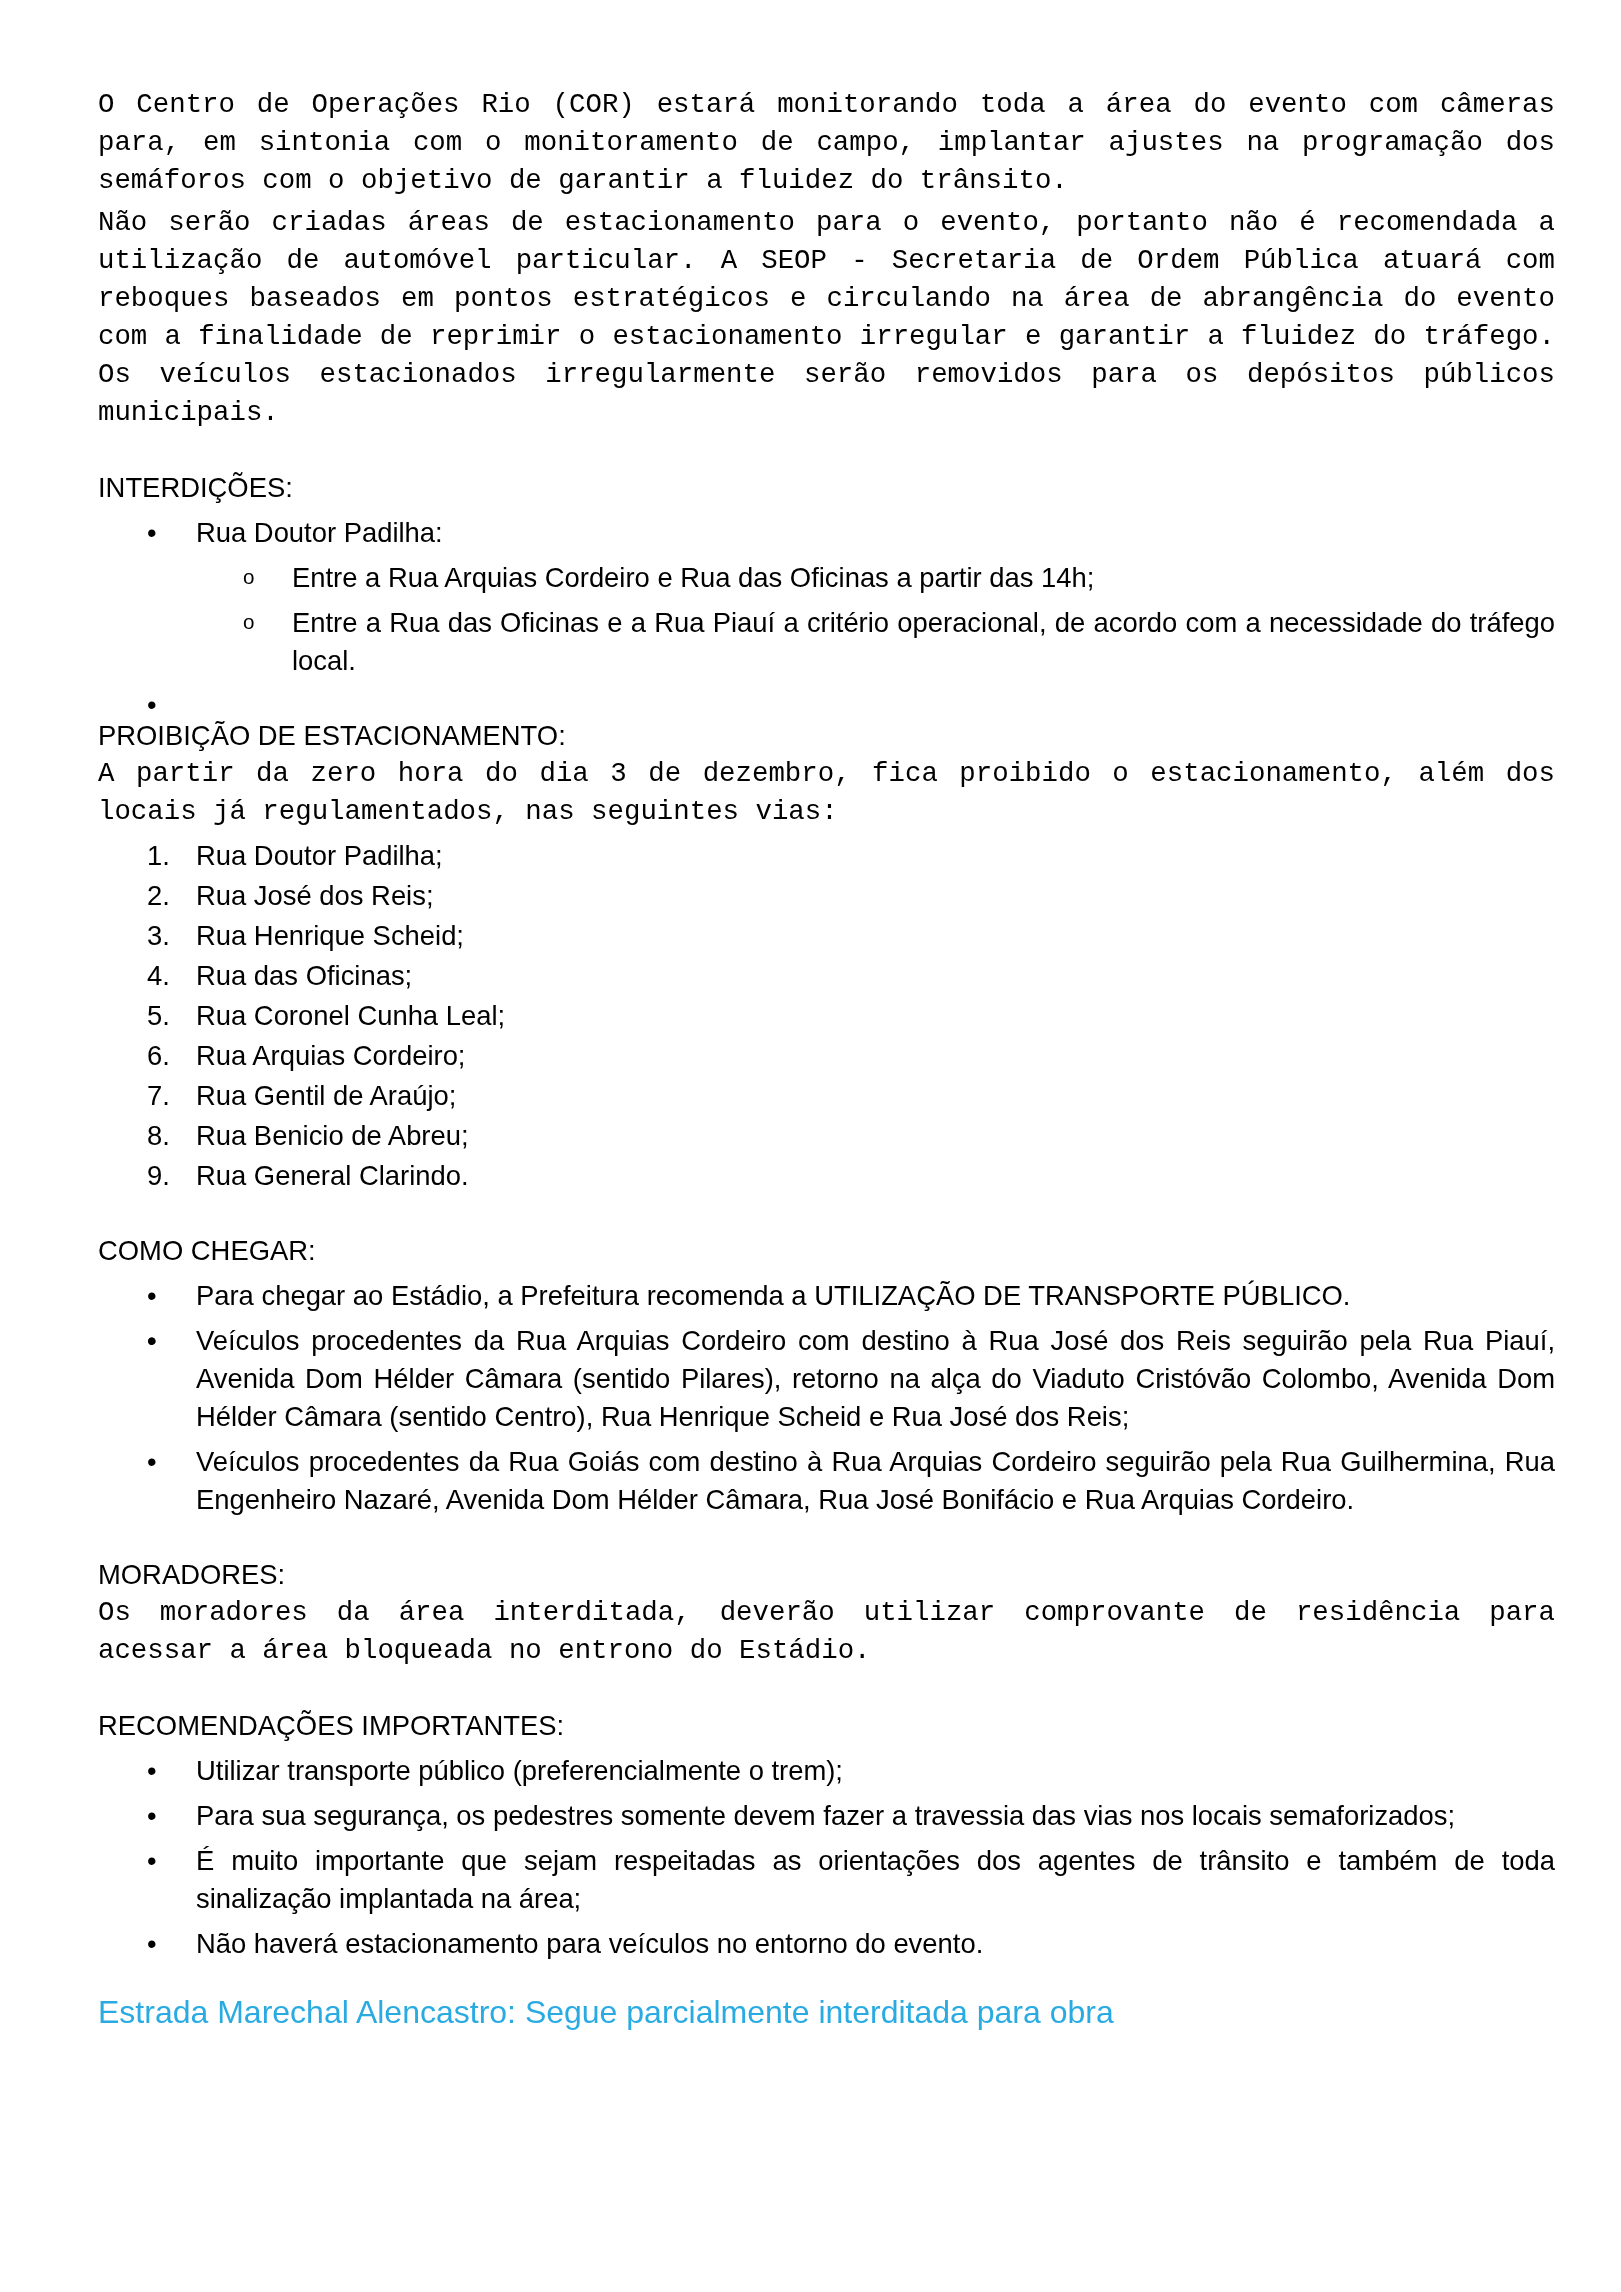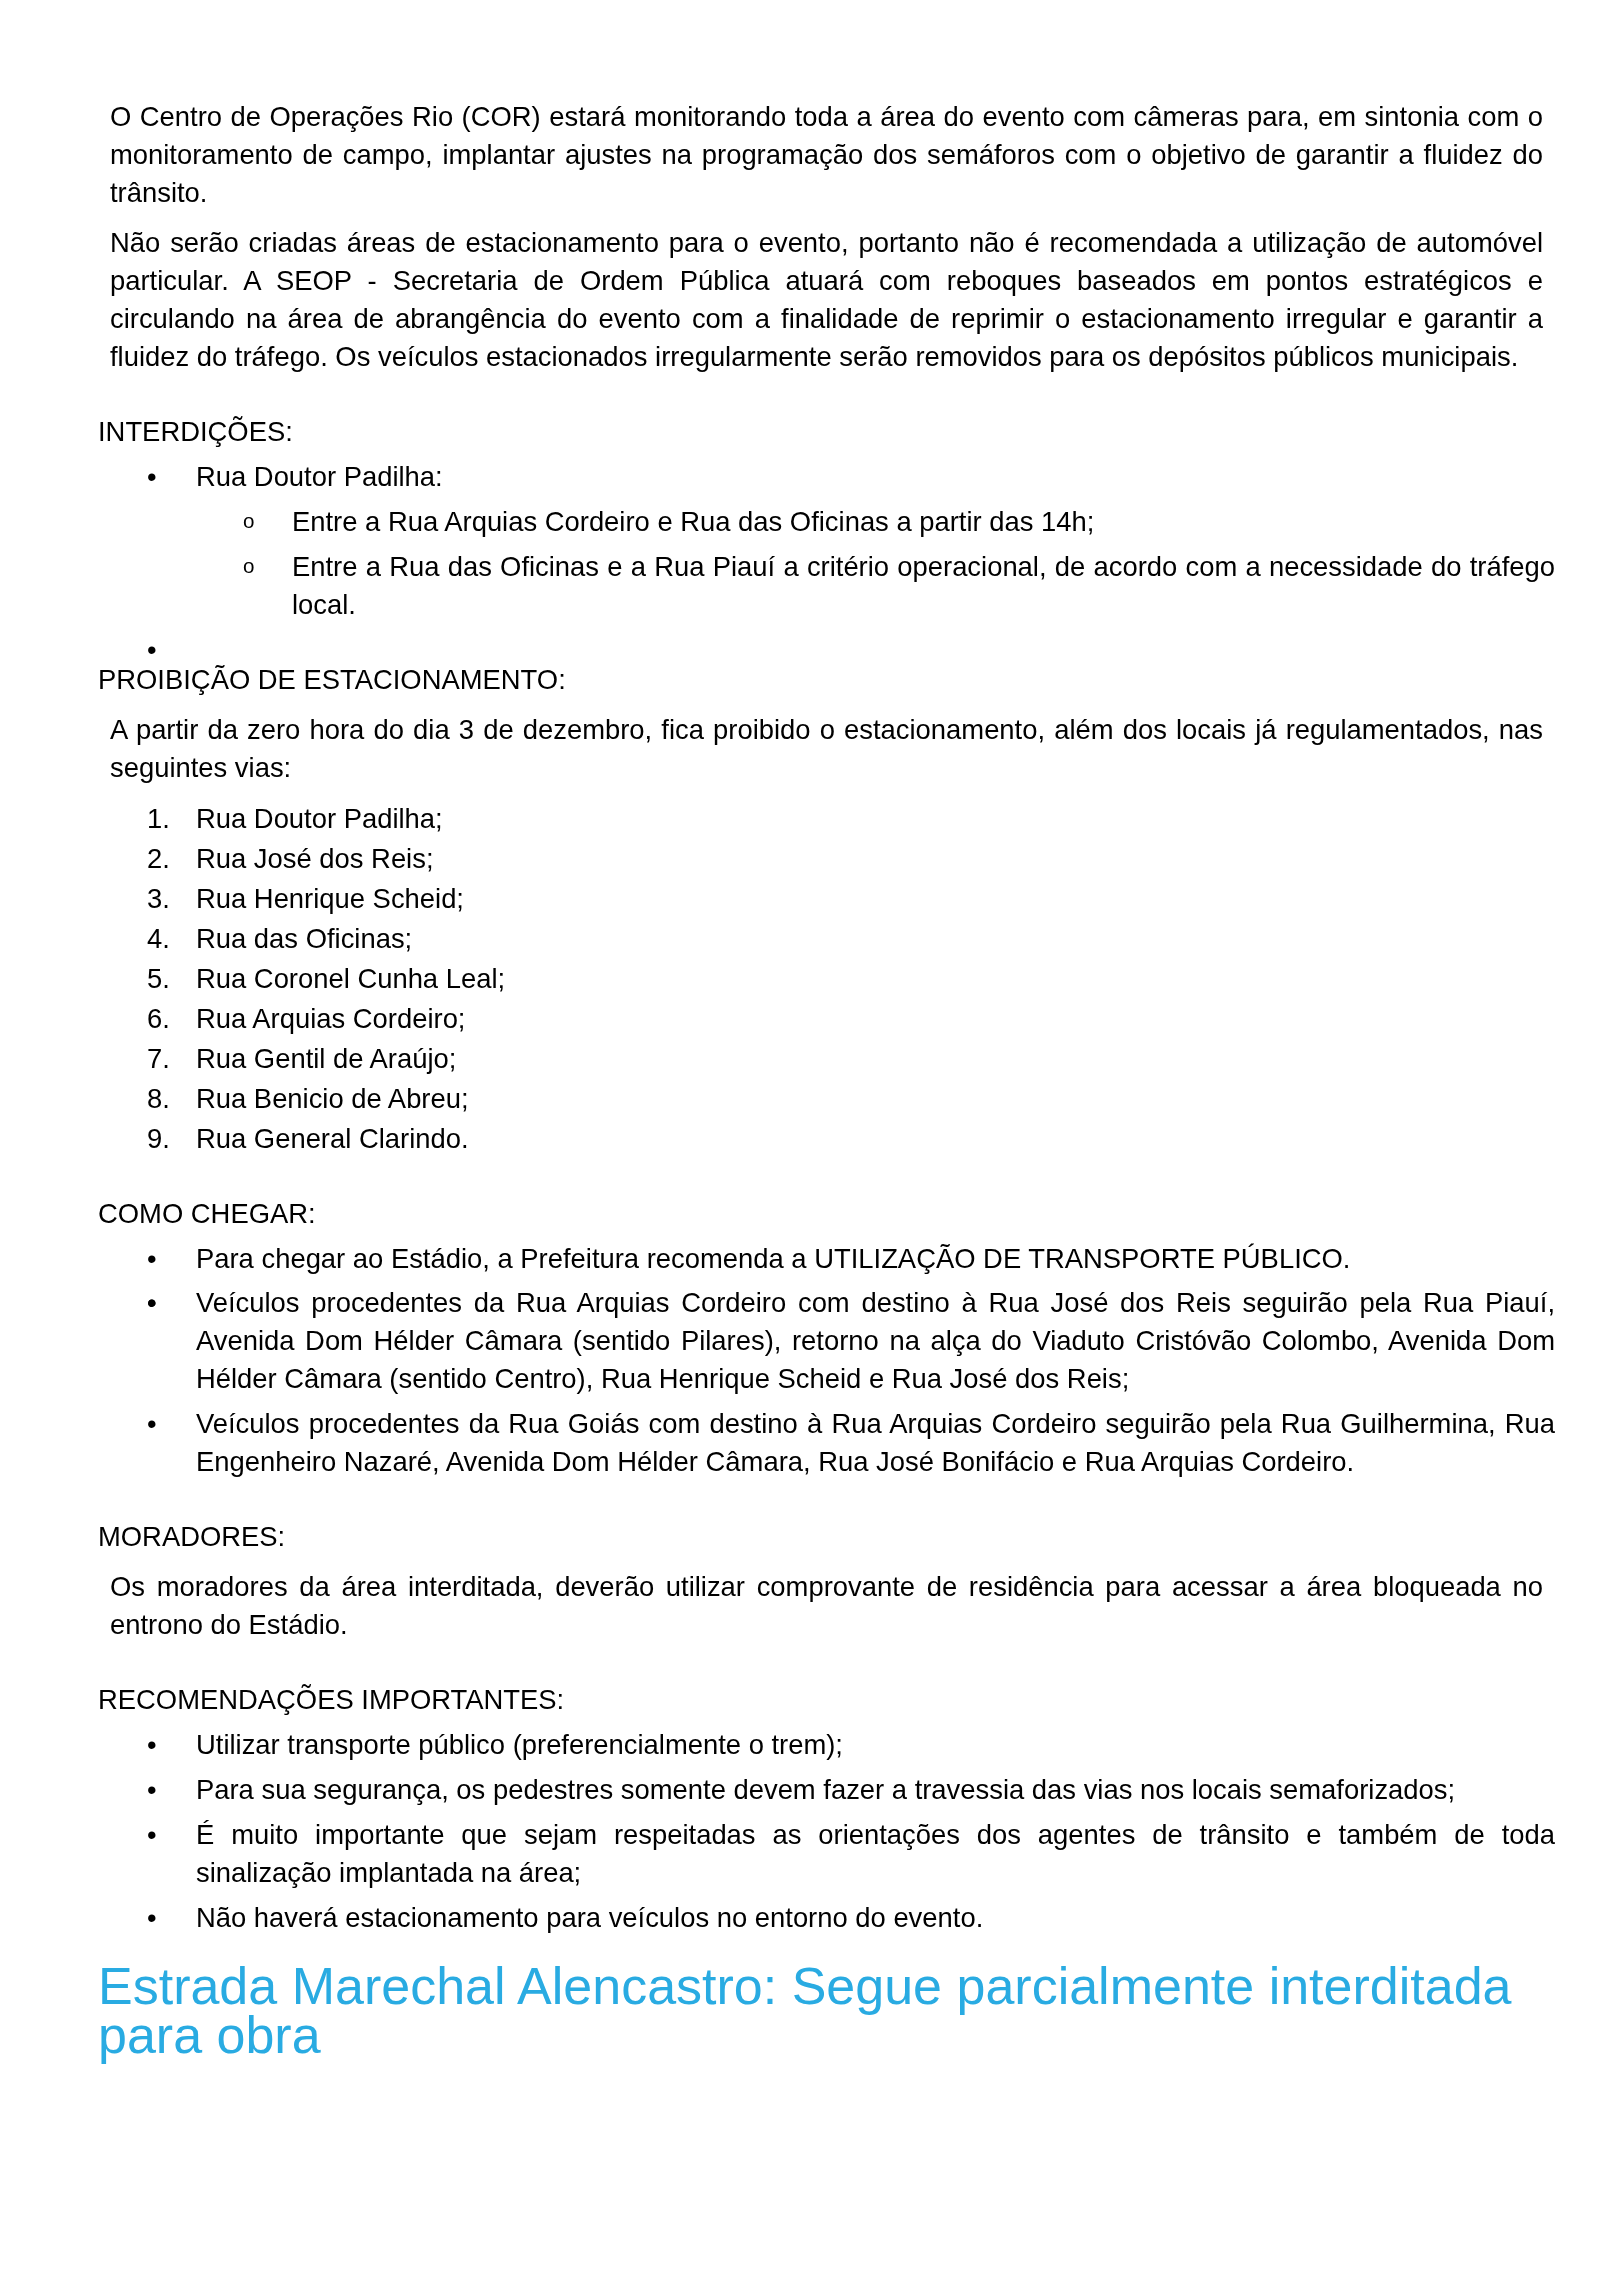--- a/index.html
+++ b/index.html
@@ -16,22 +16,23 @@
     color: #000000;
     overflow: hidden;
   }
   .page {
     box-sizing: border-box;
     width: 1621px;
     height: 2293px;
     padding: 86px 66px 0 98px;
   }
   p.body-par {
-    margin: 12px;
+    margin: 0;
     text-align: justify;
+    font-family: Liberation Mono, monospace;
   }
   p.body-par + p.body-par { margin-top: 3.9px; }
   .section-heading {
     font-weight: normal;
     margin: 37px 0 0 0;
     text-align: left;
   }
   .li {
     position: relative;
     padding-left: 98px;  
@@ -63,21 +64,21 @@
     margin-top: 1px;
     line-height: 39px;
   }
   .num-item .num {
     position: absolute;
     left: 49px;
     top: 0;
   }
   .footer-heading {
     margin: 25.5px 0 0 0;
-    font-size: 52px;
+    font-size: 32px;
     line-height: 49px;
     font-weight: normal;
     color: #29ABE2;
     text-align: left;
   }
 </style>
 </head>
 <body>
 
 <div class="page">

